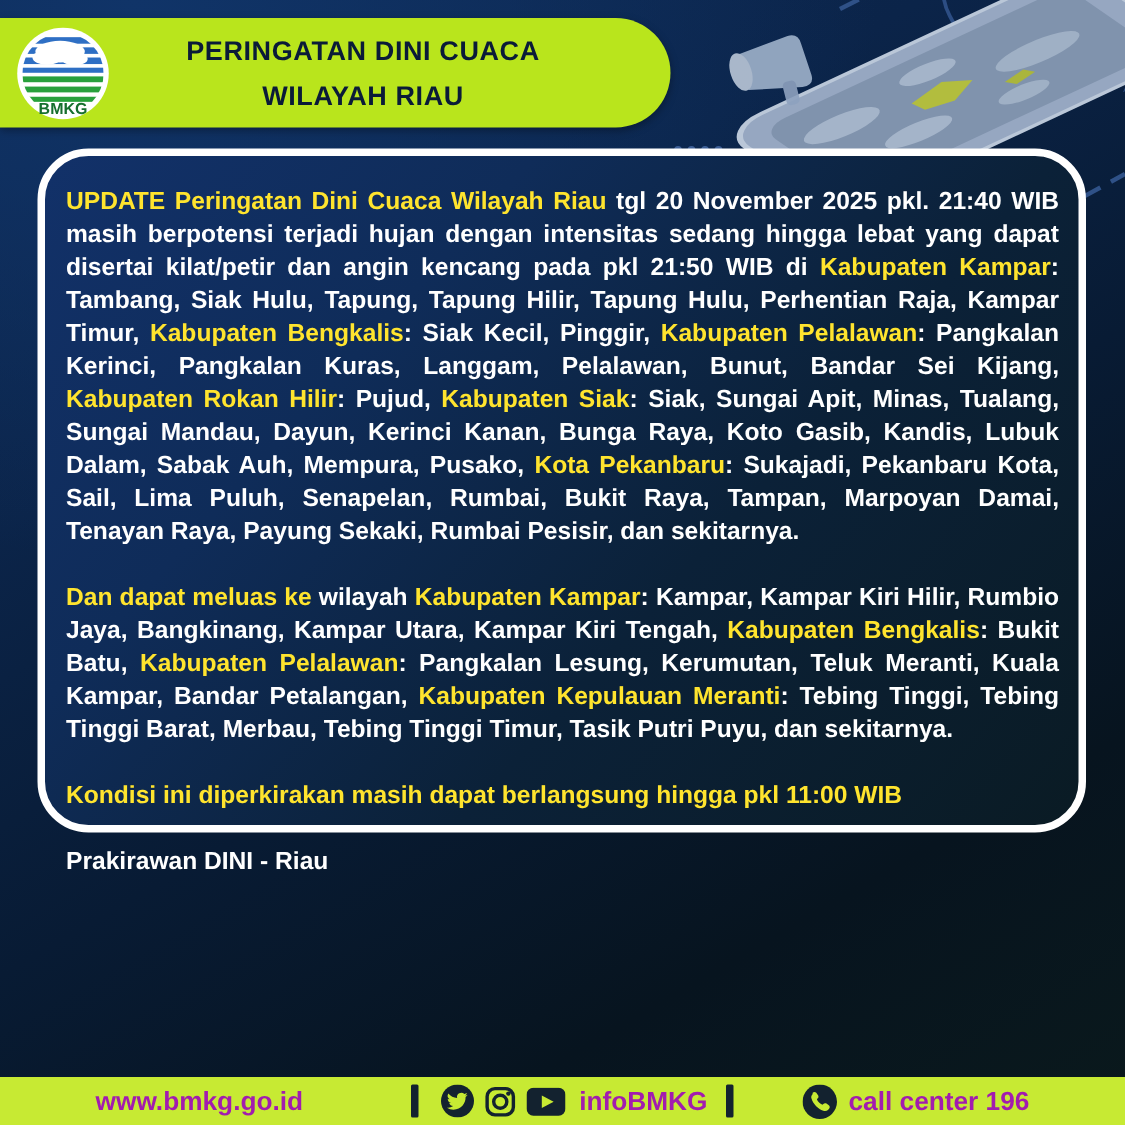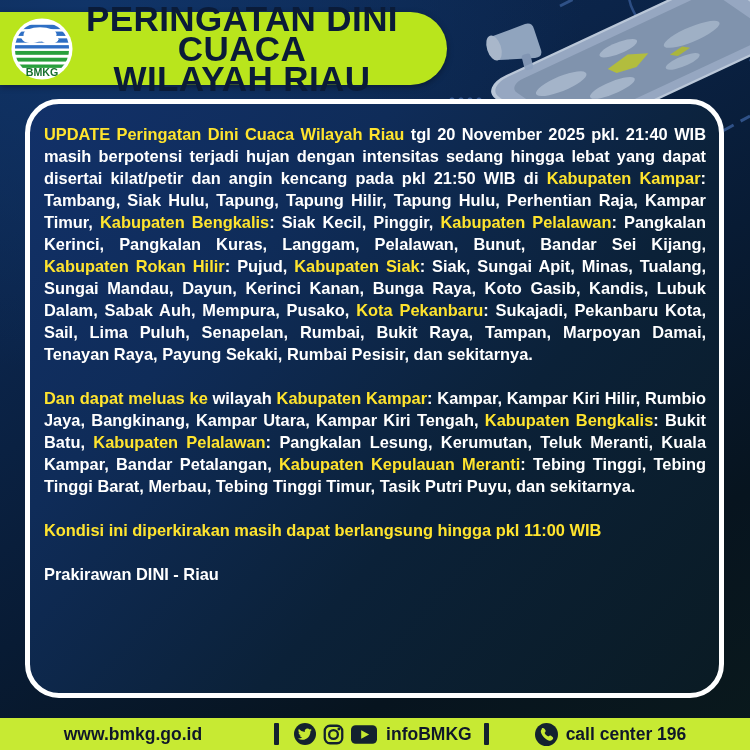--- a/index.html
+++ b/index.html
@@ -15,37 +15,37 @@
   
   .banner{
     position:absolute;top:12px;left:0;width:447px;height:73px;
     background:#b9e51c;border-radius:0 37px 37px 0;
     display:flex;align-items:center;z-index:3;
     box-shadow:0 2px 6px rgba(0,0,0,.35);
   }
   .logo-wrap{width:62px;height:62px;margin-left:11px;flex:0 0 auto;}
   .title{
     flex:1;text-align:center;color:#0a1b38;font-weight:bold;
-    font-size:35px;line-height:30px;letter-spacing:.4px;padding-right:36px;
+    font-size:18px;line-height:30px;letter-spacing:.4px;padding-right:36px;
   }
   
   .panel{
-    position:absolute;left:25px;top:99px;width:699px;height:599px;box-sizing:border-box;
+    position:absolute;left:25px;top:99px;width:699px;height:456px;box-sizing:border-box;
     border:5px solid #ffffff;border-radius:34px;z-index:2;
     background:linear-gradient(132deg,#123169 0%,#0f2c59 30%,#0b2138 62%,#0a1b24 100%);
     padding:19px 13px 0 14px;
   }
   .wtext{color:#ffffff;font-weight:bold;font-size:16.4px;line-height:22px;text-align:justify;}
   .wtext p{margin:0 0 22px 0;}
   .hl{color:#ffe42e;}
   
   .footer{
     position:absolute;left:0;right:0;bottom:0;height:32px;background:#c7ea33;
     display:flex;align-items:center;justify-content:center;z-index:3;
-    color:#0f172a;font-weight:bold;font-size:17.5px;
+    color:#a21caf;font-weight:bold;font-size:17.5px;
   }
   .f-site{margin-right:72px;}
   .f-div{width:5px;height:22px;background:#13222f;border-radius:1px;}
   .f-div1{margin-right:15px;}
   .f-div2{margin-left:12px;margin-right:46px;}
   .icon-row{display:flex;align-items:center;gap:7px;margin-right:9px;}
   .f-phone{margin-right:8px;display:flex;align-items:center;}
 </style>
 </head>
 <body>

